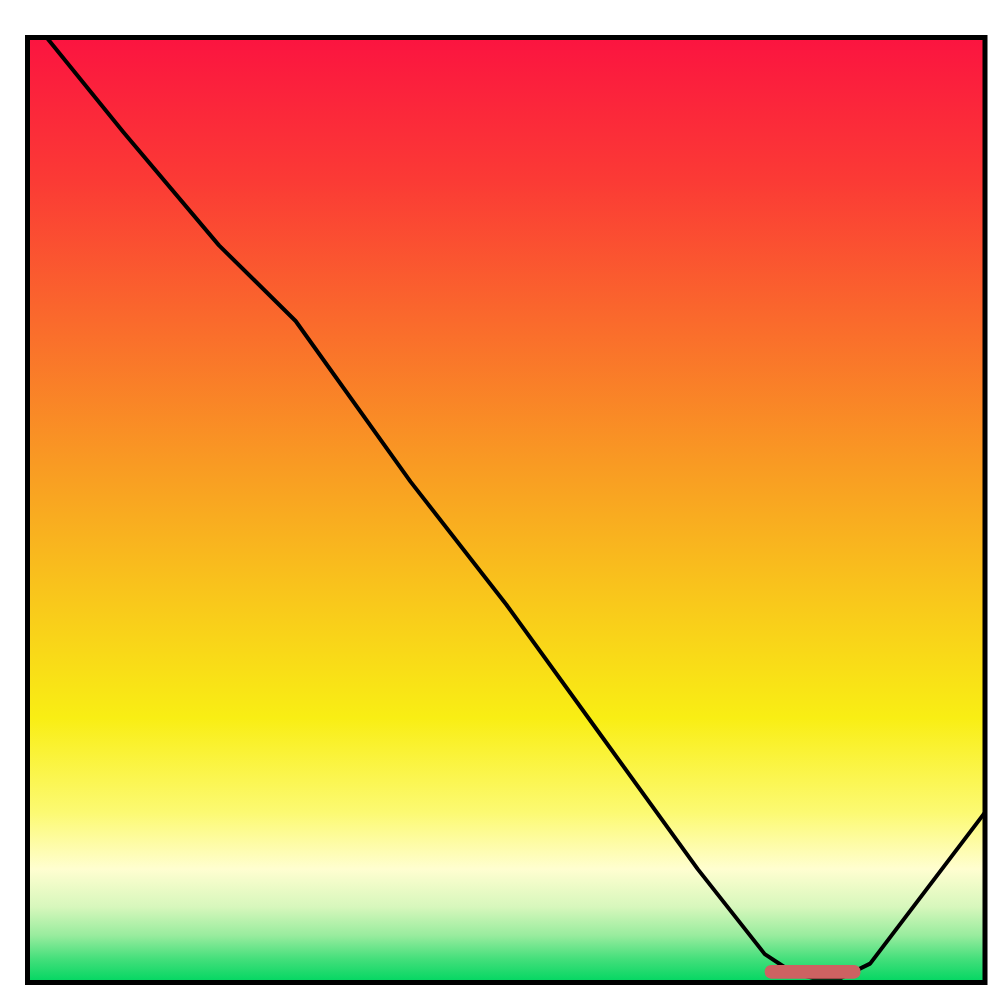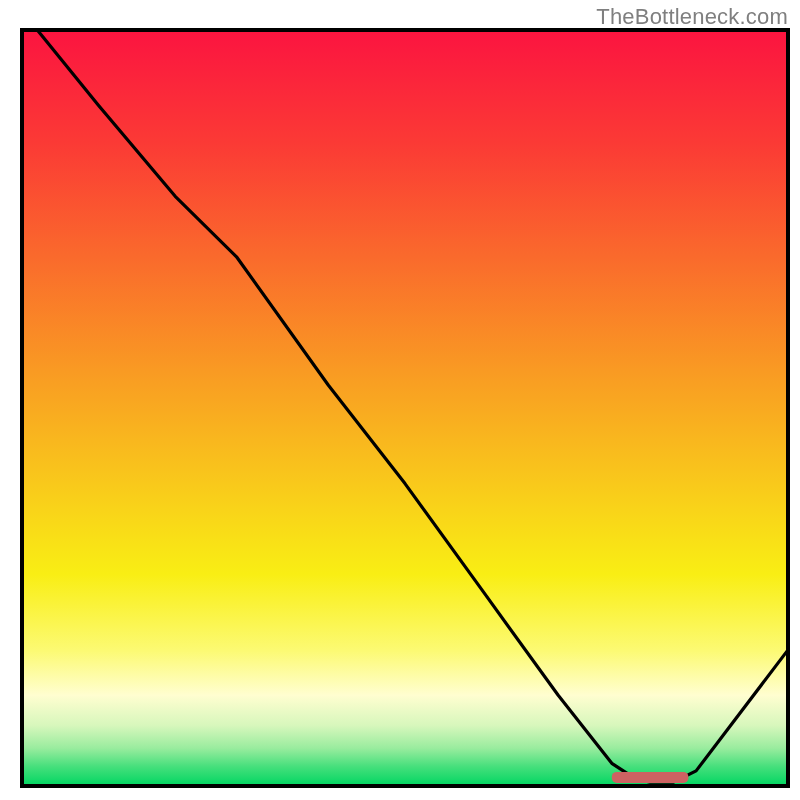--- a/index.html
+++ b/index.html
@@ -29,21 +29,20 @@
     position: absolute;
     left: 0;
     top: 0;
   }
 </style>
 </head>
 <body>
 
 <div class="stage">
 
-  <div class="watermark">TheBottleneck.com</div>
 
   <svg id="chart-svg" width="800" height="800" viewBox="0 0 800 800">
     <defs>
       <linearGradient id="bg-grad" x1="0" y1="0" x2="0" y2="1">
           <stop offset="0.00%" stop-color="#fb1440"></stop>
           <stop offset="15.00%" stop-color="#fb3a35"></stop>
           <stop offset="30.00%" stop-color="#fa6a2c"></stop>
           <stop offset="45.00%" stop-color="#f99a23"></stop>
           <stop offset="60.00%" stop-color="#f9c91b"></stop>
           <stop offset="72.00%" stop-color="#f9ee14"></stop>

